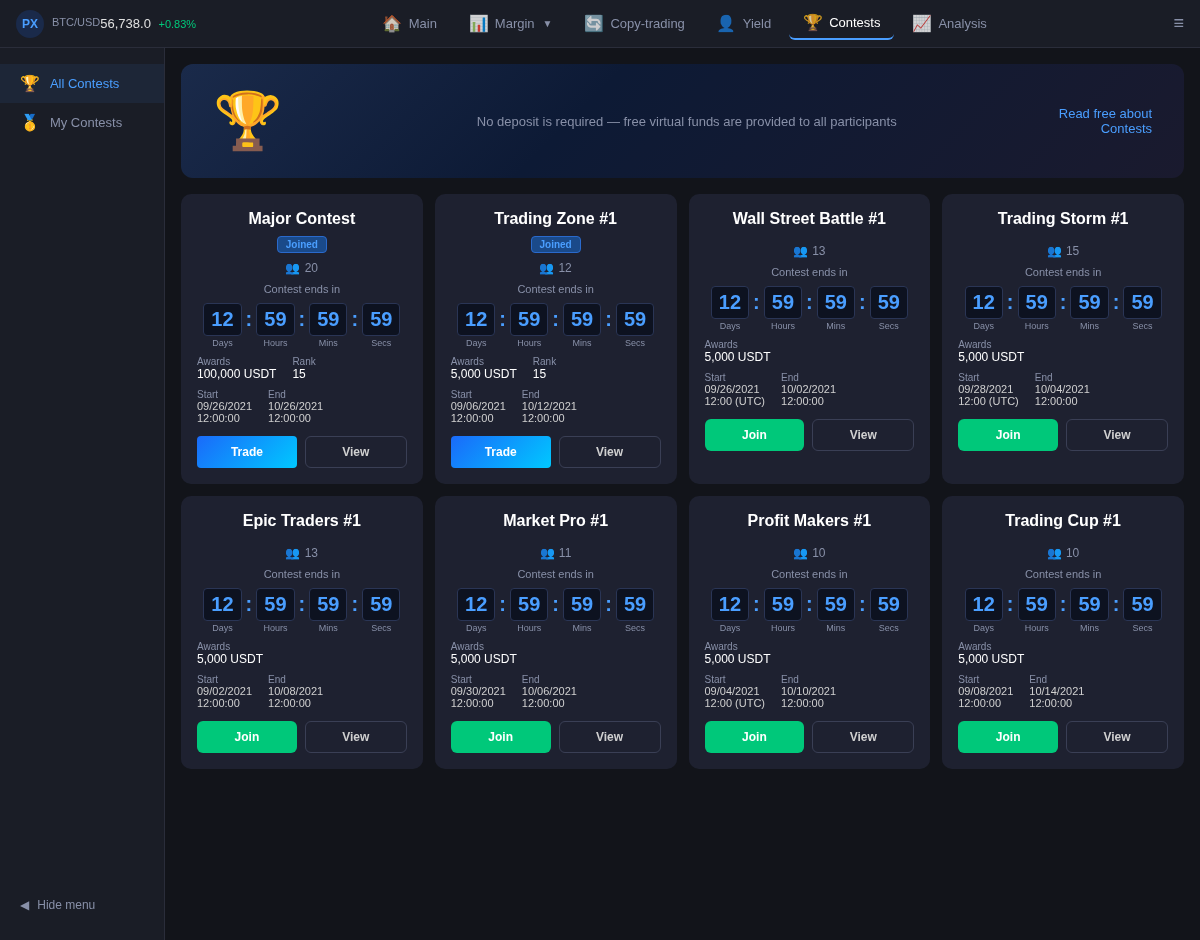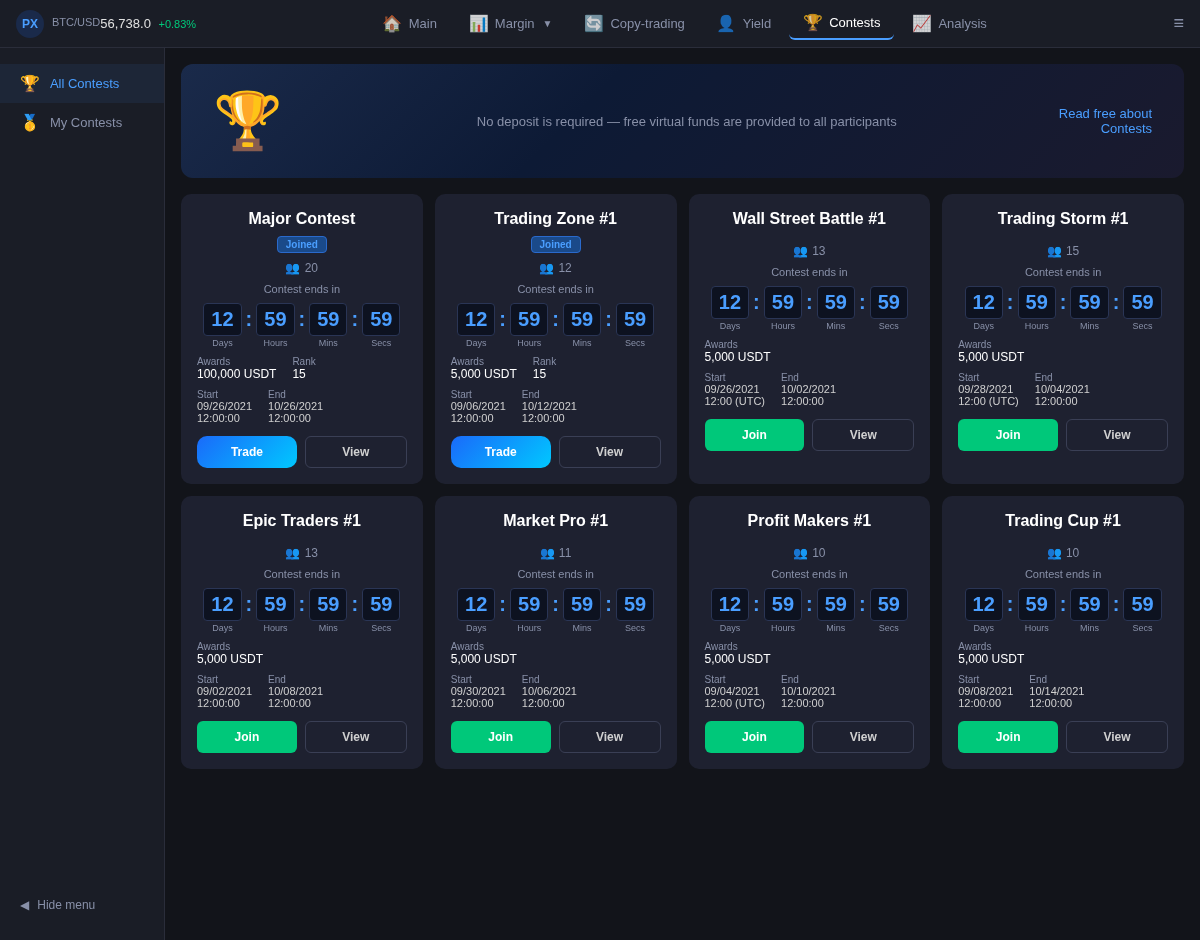--- a/index.html
+++ b/index.html
@@ -316,21 +316,21 @@
     .card-buttons {
       display: flex;
       gap: 8px;
       margin-top: 4px;
     }
     .btn-trade {
       flex: 1;
       padding: 8px 0;
       background: linear-gradient(135deg, #1a6afa, #00c8ff);
       border: none;
-      border-radius: 10px;
+      border-radius: 4px;
       color: #fff;
       font-size: 12px;
       font-weight: 600;
       cursor: pointer;
     }
     .btn-join {
       flex: 1;
       padding: 8px 0;
       background: #00c87a;
       border: none;

